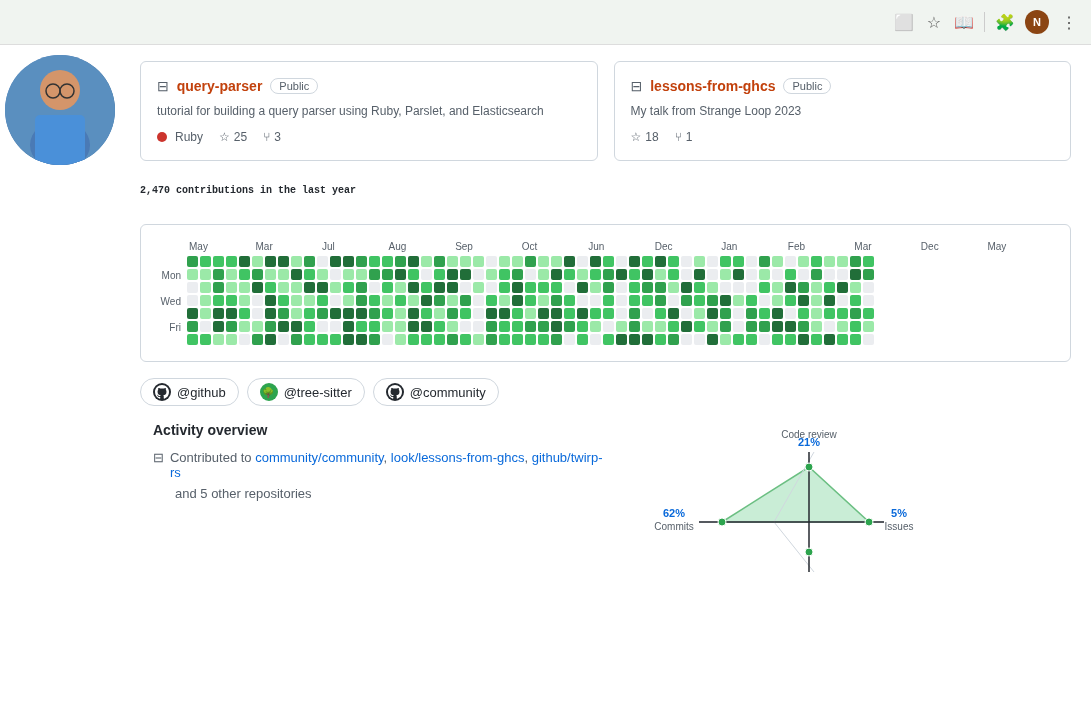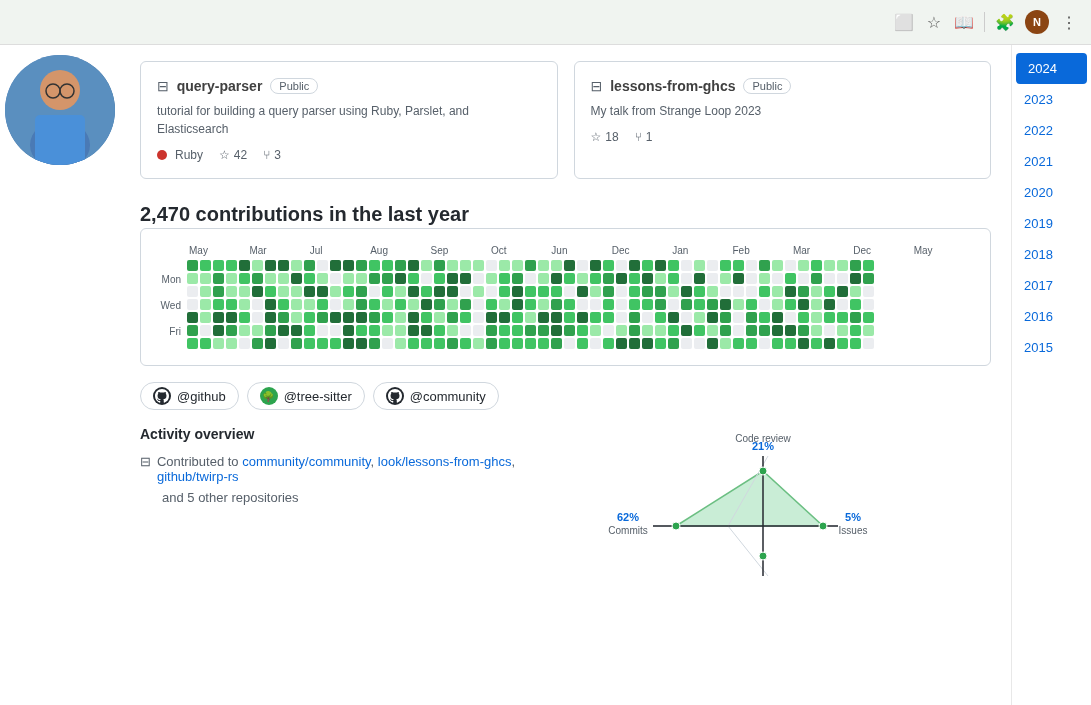--- a/index.html
+++ b/index.html
@@ -117,21 +117,21 @@
       display: flex;
       align-items: center;
       gap: 8px;
       margin-bottom: 8px;
     }
     .repo-icon {
       color: #57606a;
       font-size: 14px;
     }
     .repo-name {
-      color: #404040;
+      color: #c2410c;
       font-weight: 600;
       font-size: 14px;
       text-decoration: none;
     }
     .badge {
       border: 1px solid #d0d7de;
       border-radius: 20px;
       padding: 1px 8px;
       font-size: 11px;
       color: #57606a;
@@ -156,24 +156,25 @@
       margin-right: 4px;
     }
     .meta-item {
       display: flex;
       align-items: center;
       gap: 4px;
     }
 
     
     .contributions-header {
-      font-size: 20px;
+      font-size: 10px;
       font-weight: 600;
-      margin-bottom: 2px;
+      margin-bottom: 28px;
       color: #24292f;
+      font-family: Liberation Mono, monospace;
     }
     .contributions-graph {
       border: 1px solid #d0d7de;
       border-radius: 6px;
       padding: 16px;
       margin-bottom: 16px;
     }
     .months-row {
       display: flex;
       margin-bottom: 4px;
@@ -262,20 +263,21 @@
       color: white; font-size: 10px;
     }
     .org-logo-green {
       background: #2da44e;
     }
 
     
     .activity-section {
       display: flex;
       gap: 4px;
+      margin-left: 13px;
     }
     .activity-left {
       flex: 1;
     }
     .activity-right {
       flex: 1;
       position: relative;
       min-height: 150px;
     }
     .activity-title {
@@ -345,21 +347,21 @@
           <span class="badge">Public</span>
         </div>
         <div class="card-desc">tutorial for building a query parser using Ruby, Parslet, and Elasticsearch</div>
         <div class="card-meta">
           <div class="meta-item">
             <span class="lang-dot" style="background:#cc342d;"></span>
             <span>Ruby</span>
           </div>
           <div class="meta-item">
             <span>☆</span>
-            <span>42</span>
+            <span>25</span>
           </div>
           <div class="meta-item">
             <span>⑂</span>
             <span>3</span>
           </div>
         </div>
       </div>
 
       <div class="pinned-card">
         <div class="card-header">
@@ -958,26 +960,14 @@
           <text x="195" y="16" font-size="10" fill="#57606a" text-anchor="middle">Code review</text>
 
           <text x="285" y="95" font-size="11" fill="#0969da" font-weight="600" text-anchor="middle">5%</text>
           <text x="285" y="108" font-size="10" fill="#57606a" text-anchor="middle">Issues</text>
         </svg>
       </div>
     </div>
 
   </div>
 
-  <div class="year-sidebar" id="year-sidebar">
-      <a href="#" class="year-item active">2024</a>
-      <a href="#" class="year-item">2023</a>
-      <a href="#" class="year-item">2022</a>
-      <a href="#" class="year-item">2021</a>
-      <a href="#" class="year-item">2020</a>
-      <a href="#" class="year-item">2019</a>
-      <a href="#" class="year-item">2018</a>
-      <a href="#" class="year-item">2017</a>
-      <a href="#" class="year-item">2016</a>
-      <a href="#" class="year-item">2015</a>
-    </div>
 
 </div>
 
 </body></html>

